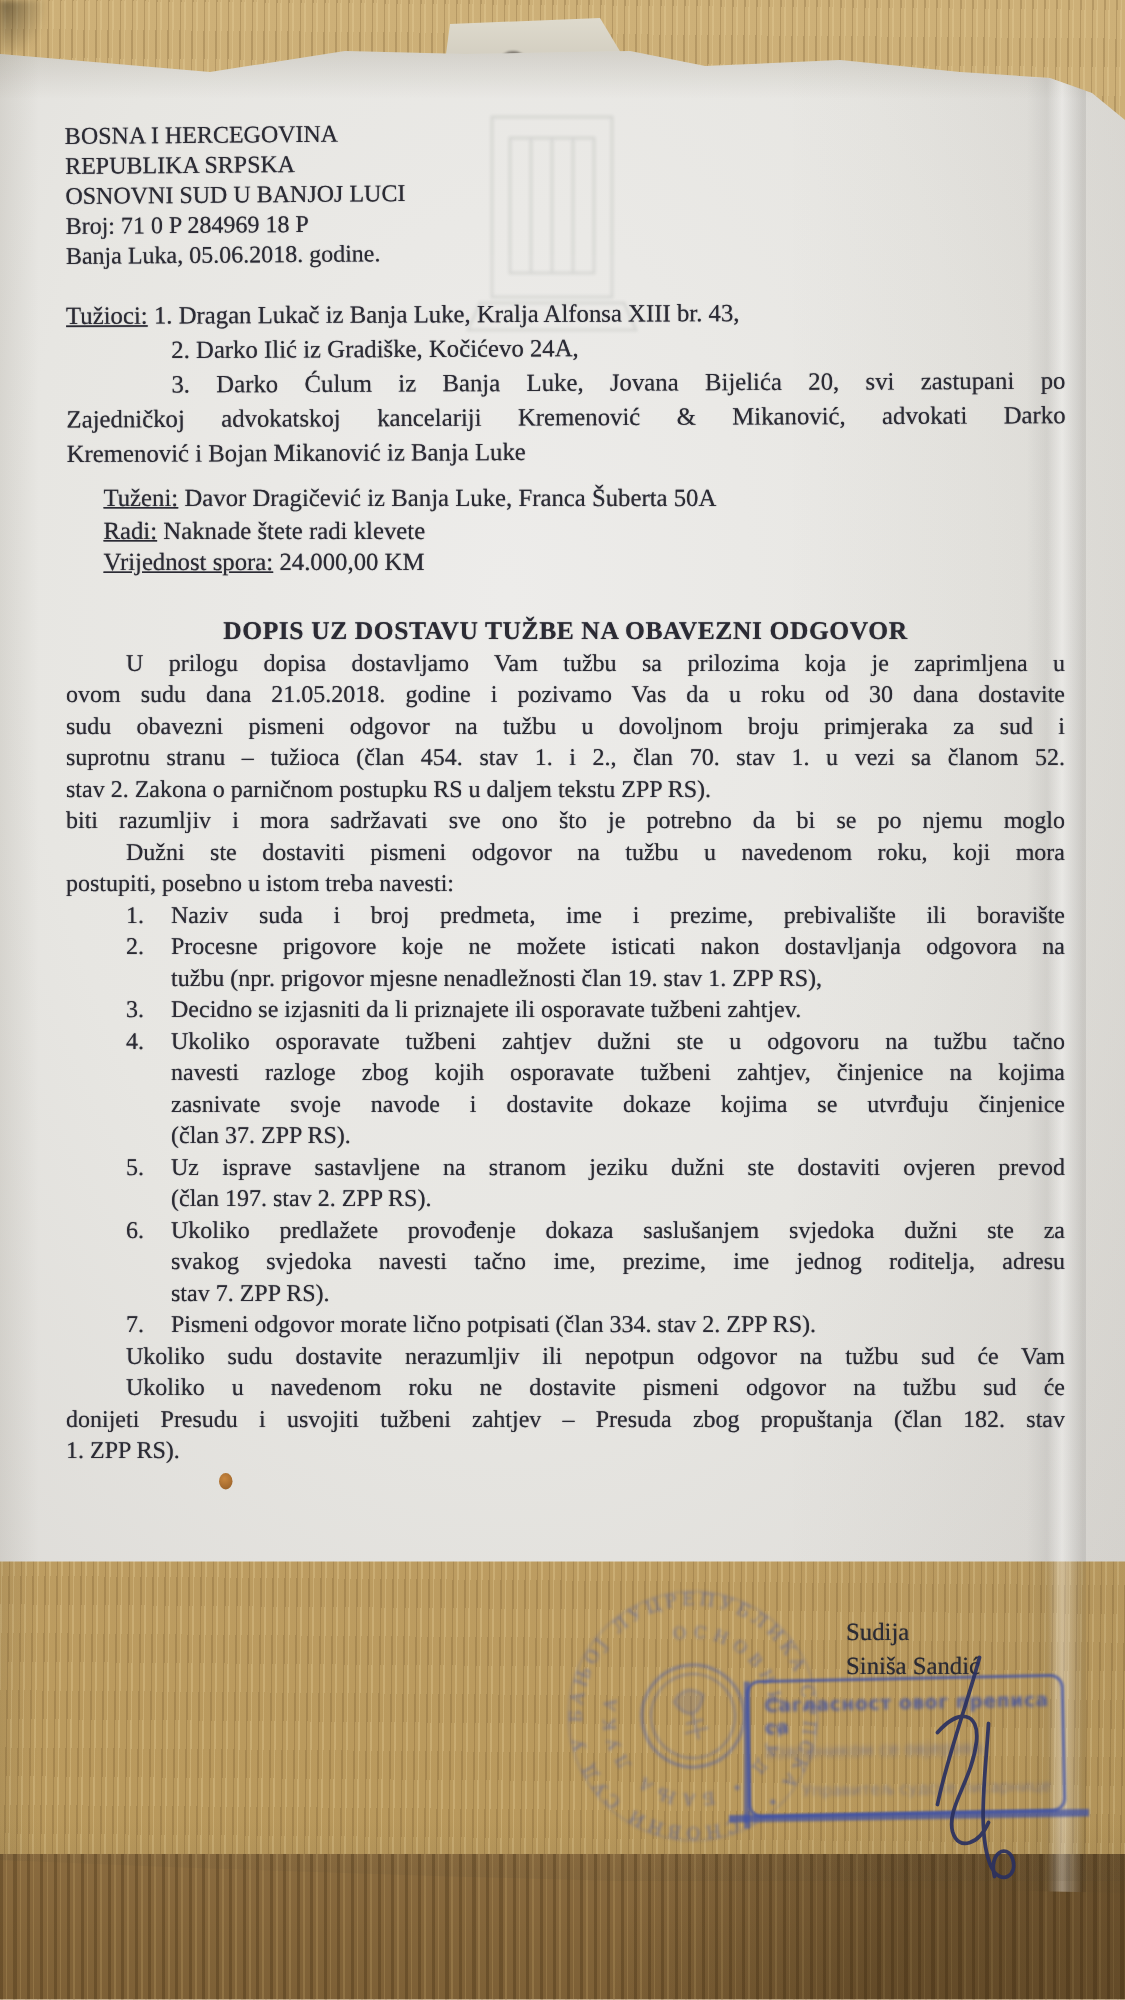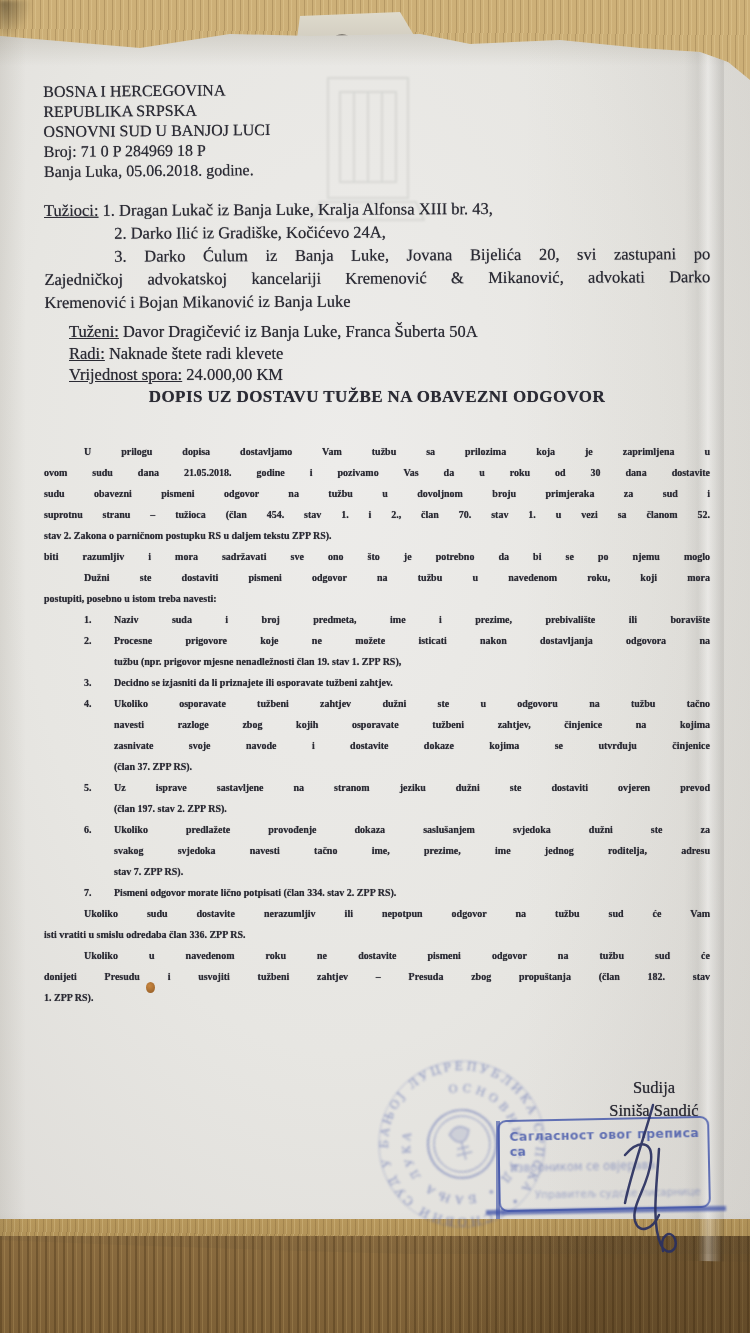--- a/index.html
+++ b/index.html
@@ -17,21 +17,21 @@
       repeating-linear-gradient(90deg, rgba(60,40,14,.30) 0 2px, rgba(0,0,0,0) 2px 4px, rgba(200,170,110,.25) 4px 5px, rgba(0,0,0,0) 5px 9px),
       linear-gradient(180deg,#8a6b3f 0%,#7d6036 100%);
   }
   .corner-dark{position:absolute;left:0;top:0;width:30px;height:38px;background:radial-gradient(ellipse at 0 0,rgba(35,28,15,.55),rgba(35,28,15,0) 75%);filter:blur(2px);}
   .paper-tab{
     position:absolute;left:296px;top:12px;width:124px;height:36px;
     background:linear-gradient(180deg,#dedacd,#cfcabc);
     clip-path:polygon(4px 4px,104px 0px,122px 30px,0px 34px);
   }
   .paper{
-    position:absolute;left:0;top:0;width:750px;height:1219px;
+    position:absolute;left:0;top:0;width:750px;height:1041px;
     background:radial-gradient(ellipse at 45% 38%, #edecea 0%, #e7e6e2 55%, #dddbd7 100%);
     clip-path:polygon(0px 36px,140px 48px,230px 34px,310px 36px,420px 34px,470px 44px,560px 40px,640px 48px,700px 52px,728px 62px,750px 80px,750px 1262px,560px 1258px,300px 1251px,120px 1245px,0px 1240px);
   }
   .shade{position:absolute;pointer-events:none;}
   .top-shade{left:0;top:30px;width:750px;height:36px;background:linear-gradient(180deg,rgba(100,90,65,.18),rgba(100,90,65,0));}
   .right-fold{left:684px;top:52px;width:40px;height:1210px;background:linear-gradient(90deg,rgba(0,0,0,0),rgba(0,0,0,.05) 35%,rgba(255,255,255,.35) 60%,rgba(0,0,0,.08) 95%);}
   .right-dark{left:520px;top:0;width:230px;height:1333px;background:linear-gradient(90deg,rgba(0,0,0,0),rgba(70,60,40,.06));}
   .bottom-shade{left:0;top:1212px;width:750px;height:42px;background:linear-gradient(180deg,rgba(0,0,0,0),rgba(80,70,50,.10));}
   .left-shade{left:0;top:36px;width:26px;height:1210px;background:linear-gradient(90deg,rgba(80,70,50,.10),rgba(0,0,0,0));}
 
@@ -44,26 +44,26 @@
   }
   .ln{white-space:normal;}
   .jf{text-align:justify;text-align-last:justify;}
   .ind{text-indent:40px;}
   .ml70{margin-left:70px;}
   .lbl{font-weight:normal;text-decoration:underline;}
 
   .hdr{padding-top:82px;font-size:16px;line-height:20px;transform:rotate(-.5deg);transform-origin:0 100%;}
   .parties{margin-top:17px;line-height:23px;transform:rotate(-.25deg);transform-origin:0 0;}
   .defblock{margin-top:7px;line-height:21.5px;margin-left:25px;}
-  .title{text-align:center;font-weight:bold;font-size:17px;letter-spacing:.4px;line-height:22px;}
-  .bodytxt{margin-top:33px;line-height:21px;font-size:10px;font-weight:bold;}
+  .title{margin-top:24px;text-align:center;font-weight:bold;font-size:17px;letter-spacing:.4px;line-height:22px;}
+  .bodytxt{line-height:21px;font-size:16px;}
   .li{position:relative;margin-left:70px;}
   .num{position:absolute;left:-30px;top:0;}
 
-  .sig-block{position:absolute;left:564px;top:1076px;width:180px;text-align:center;line-height:23px;color:#2b2b34;font-size:16.5px;text-shadow:0 0 .7px rgba(43,43,53,.75);}
+  .sig-block{position:absolute;left:564px;top:1076px;width:180px;text-align:left;line-height:23px;color:#2b2b34;font-size:16.5px;text-shadow:0 0 .7px rgba(43,43,53,.75);}
 
   .seal{position:absolute;left:372px;top:1054px;opacity:.60;filter:blur(1.1px);transform:rotate(-14deg);}
   .rect-stamp{
     position:absolute;left:498px;top:1118px;width:212px;height:92px;
     border:2.5px solid #3c50a8;border-radius:9px;
     transform:rotate(-1.2deg);opacity:.78;filter:blur(.6px);
     color:#3c50a8;font-family:"DejaVu Sans","Liberation Sans",sans-serif;
     box-sizing:border-box;padding:7px 8px 0 10px;
   }
   .st-l1{font-size:12.5px;font-weight:bold;letter-spacing:.4px;filter:blur(.7px);}
@@ -171,21 +171,20 @@
         <div class="ln jf">Ukoliko predlažete provođenje dokaza saslušanjem svjedoka dužni ste za</div>
         <div class="ln jf">svakog svjedoka navesti tačno ime, prezime, ime jednog roditelja, adresu</div>
         <div class="ln">stav 7. ZPP RS).</div>
       </div>
       <div class="li">
         <span class="num">7.</span>
         <div class="ln">Pismeni odgovor morate lično potpisati (član 334. stav 2. ZPP RS).</div>
       </div>
 
       <div class="ln jf ind">Ukoliko sudu dostavite nerazumljiv ili nepotpun odgovor na tužbu sud će Vam</div>
-      <div class="ln">isti vratiti u smislu odredaba član 336. ZPP RS.</div>
 
       <div class="ln jf ind">Ukoliko u navedenom roku ne dostavite pismeni odgovor na tužbu sud će</div>
       <div class="ln jf">donijeti Presudu i usvojiti tužbeni zahtjev – Presuda zbog propuštanja (član 182. stav</div>
       <div class="ln">1. ZPP RS).</div>
     </div>
   </div>
 
   <div class="sig-block">
     <div>Sudija</div>
     <div>Siniša Sandić</div>

